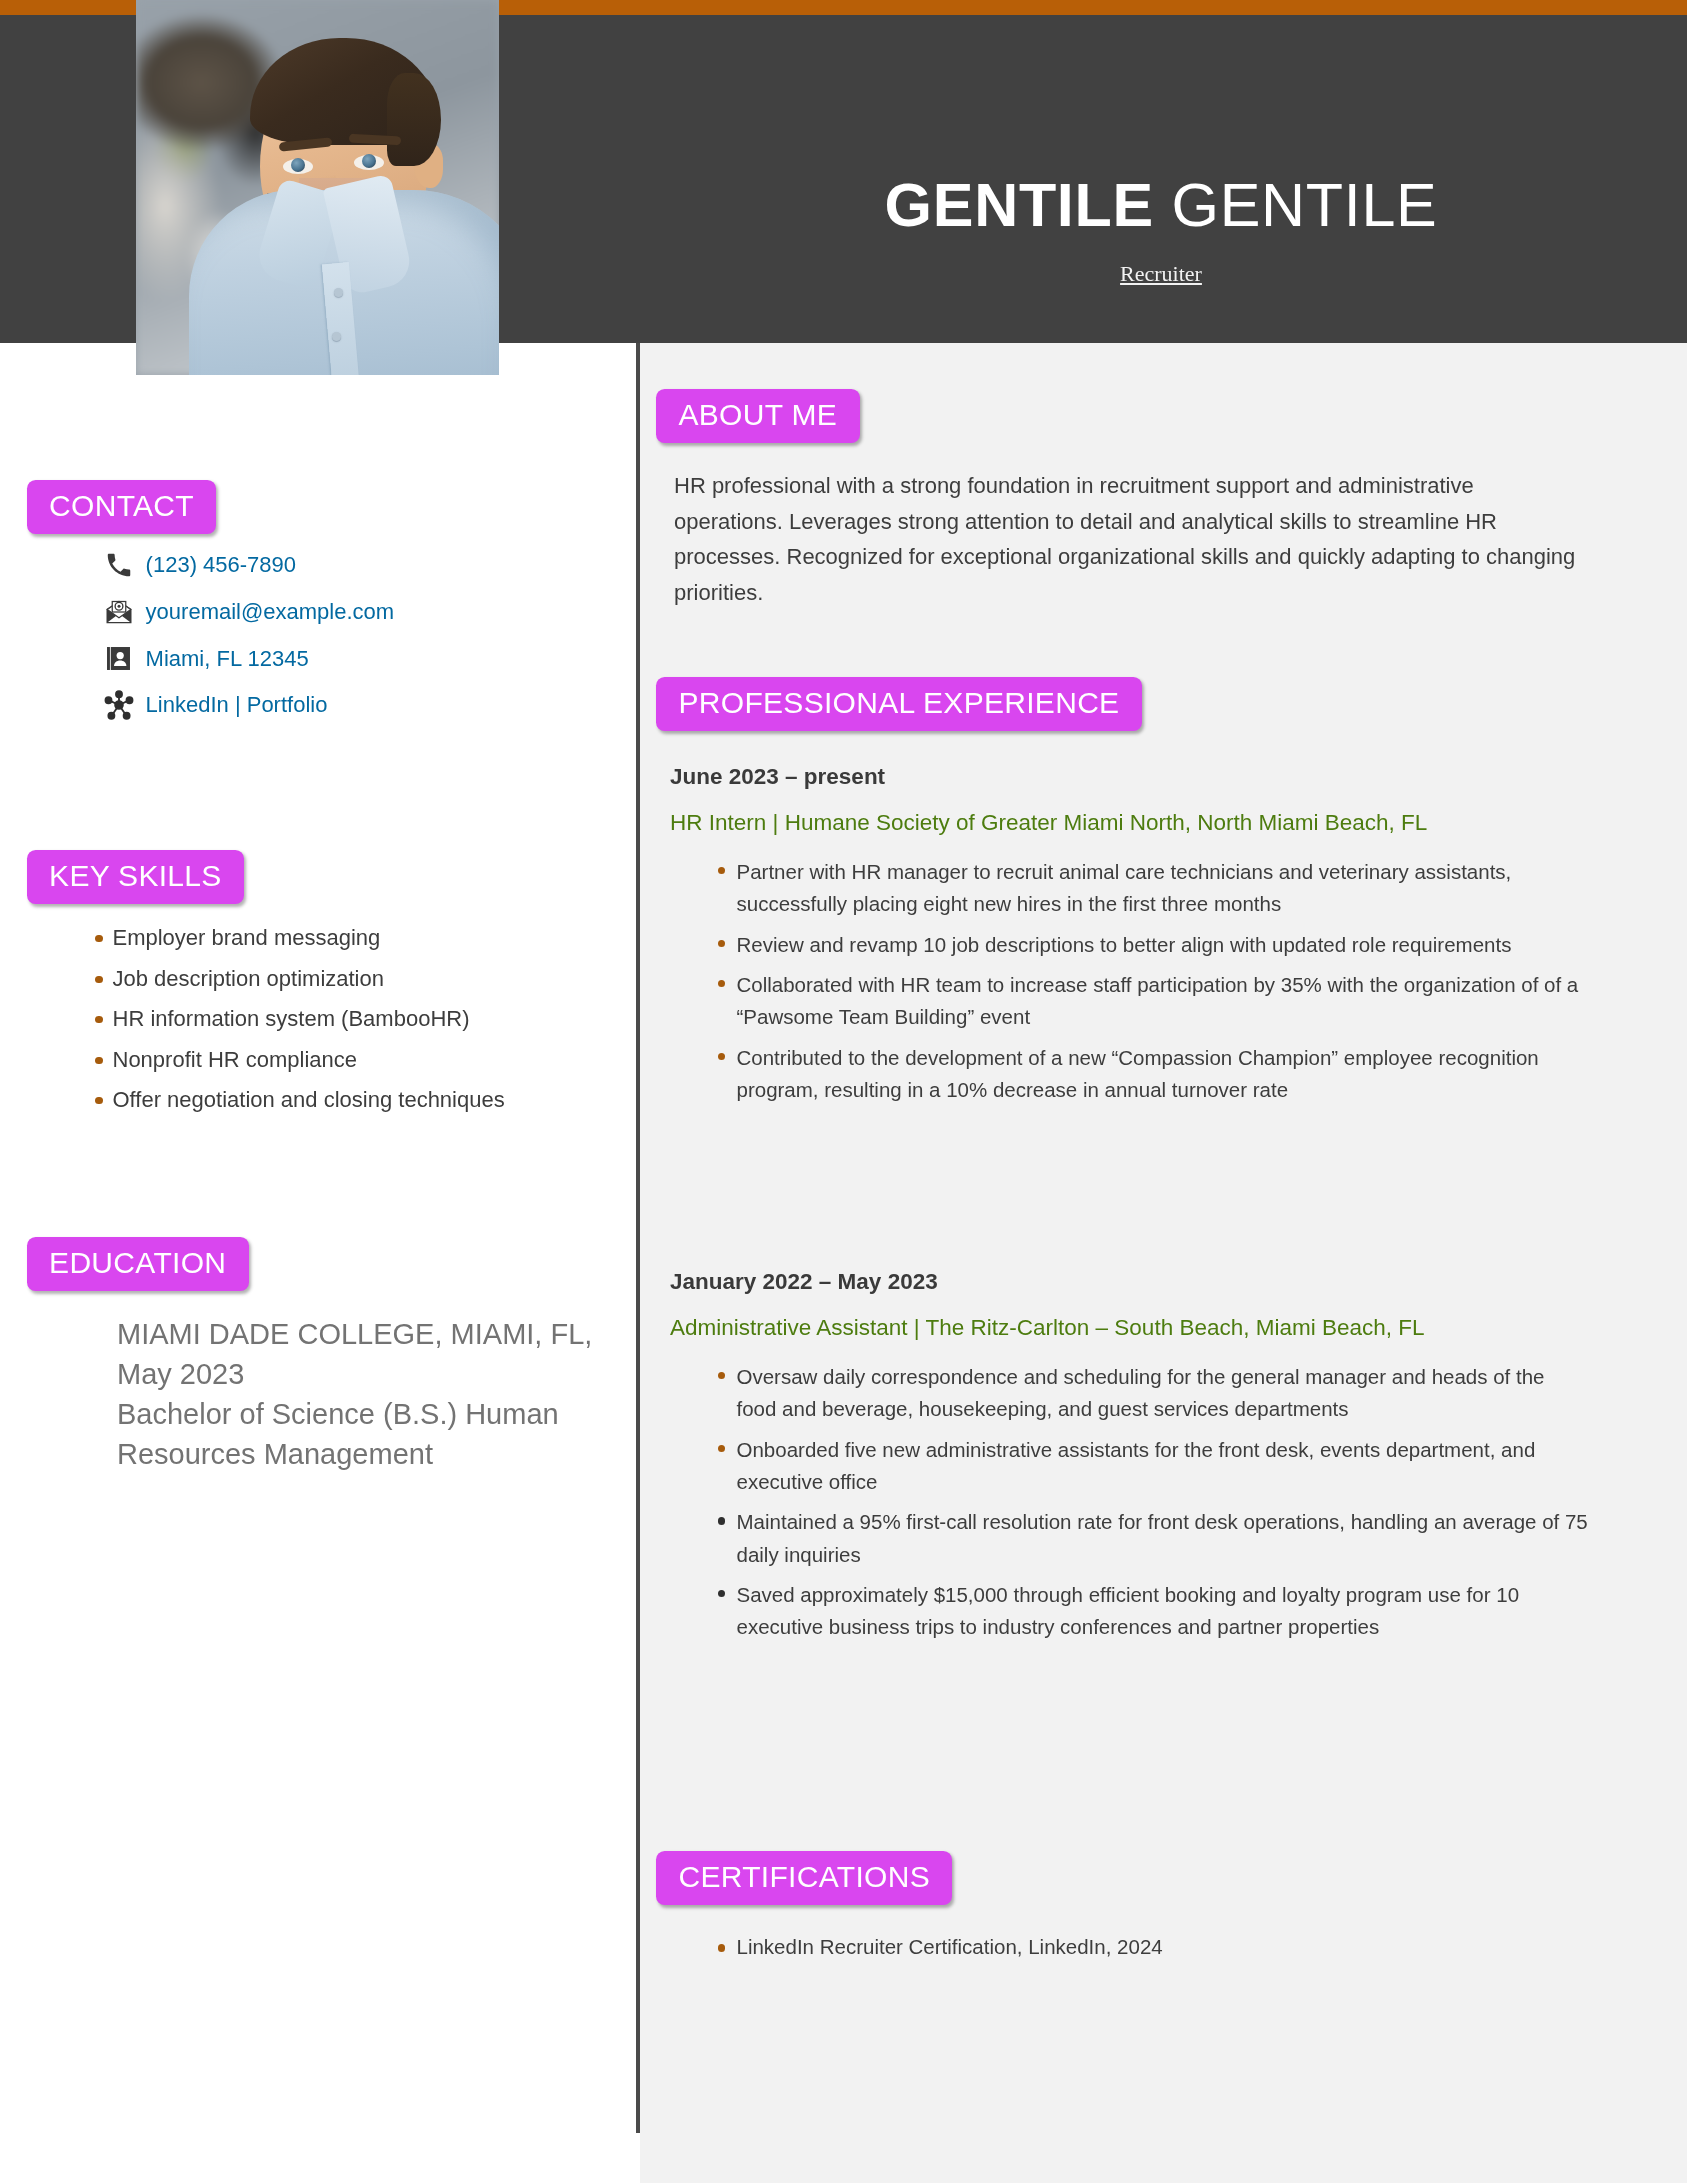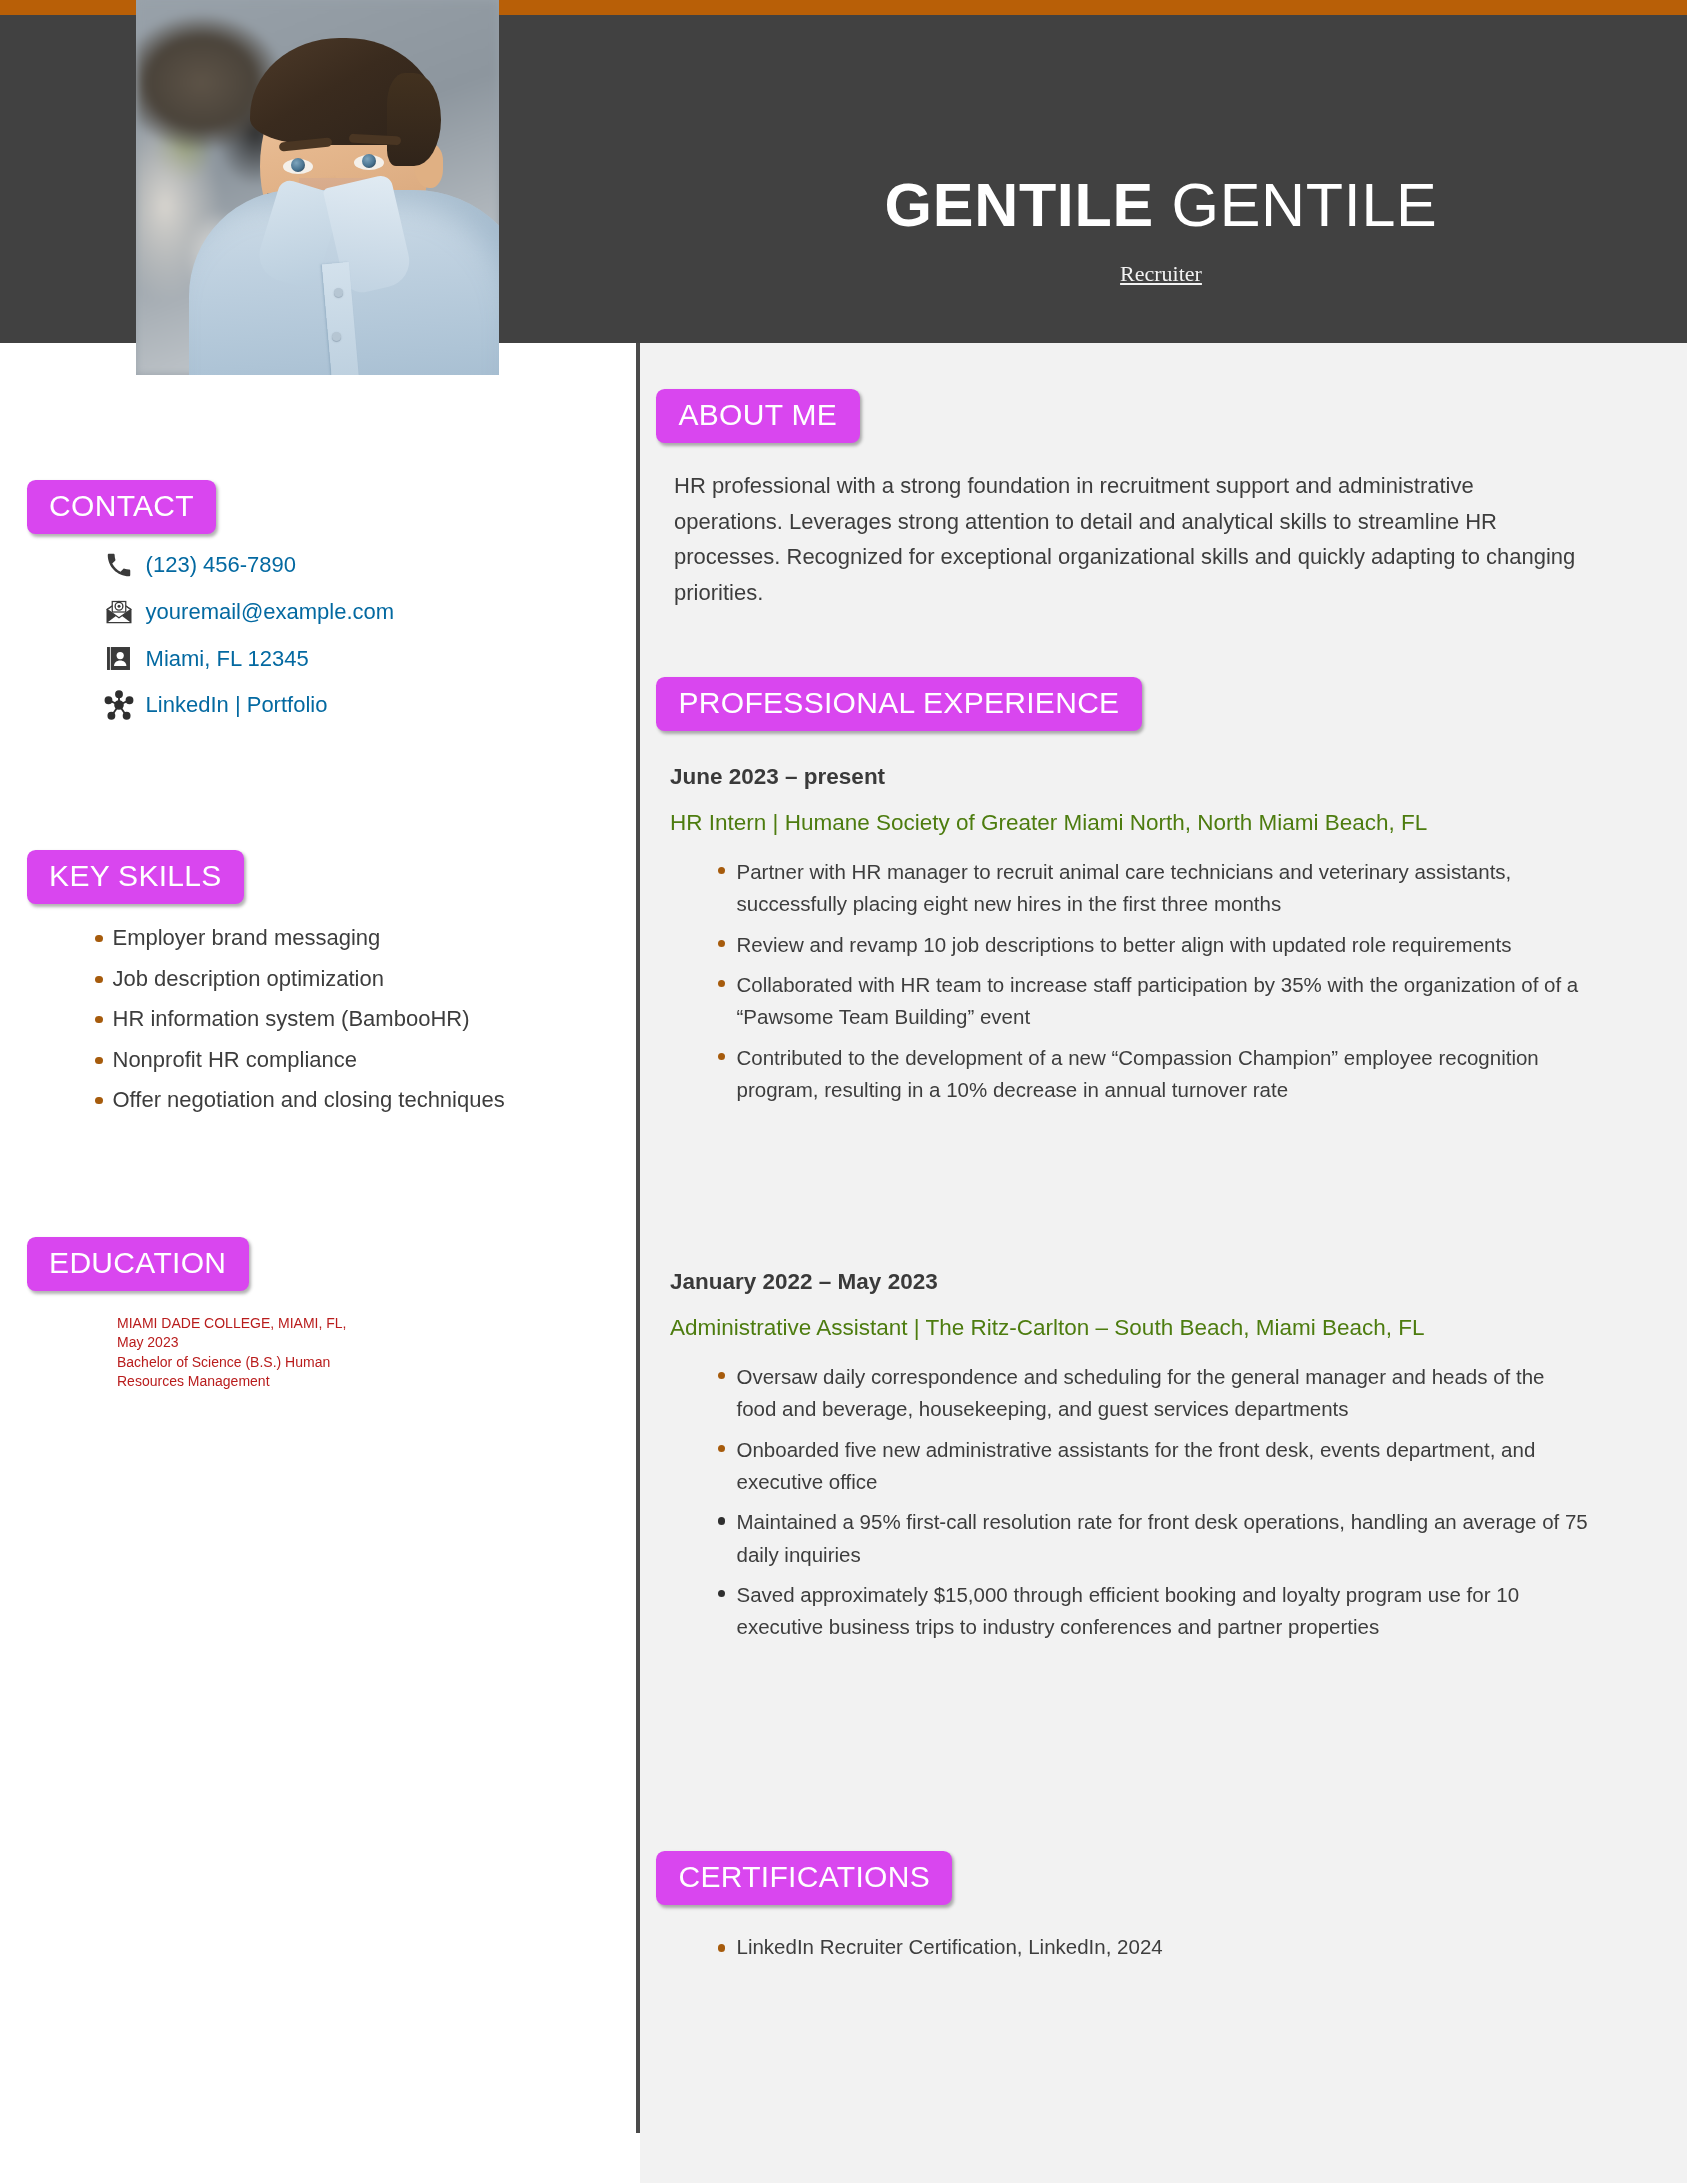--- a/index.html
+++ b/index.html
@@ -274,22 +274,22 @@
   .bullet-list li::before {
     content: "";
     position: absolute;
     left: 5.3px; top: 10px;
     width: 7.3px; height: 7.3px;
     border-radius: 50%;
     background: #a65b0c;
   }
 
   #edu-text {
-    font-size: 14px;
-    color: #b91c1c;
+    font-size: 29px;
+    color: #737373;
     font-stretch: condensed;
     line-height: 1.38;
   }
 
   
   .rc { position: absolute; }
   #about-text {
     font-size: 22px;
     color: #3d3d3d;
     font-stretch: condensed;

